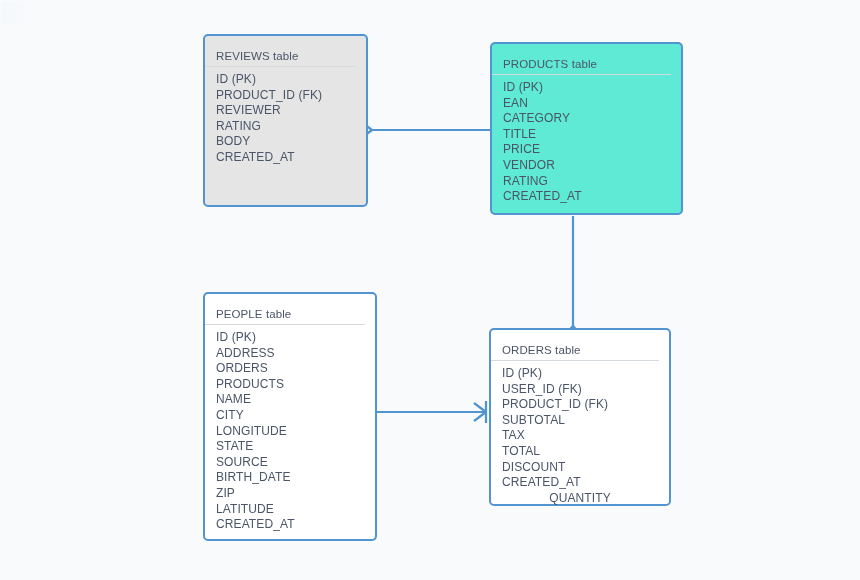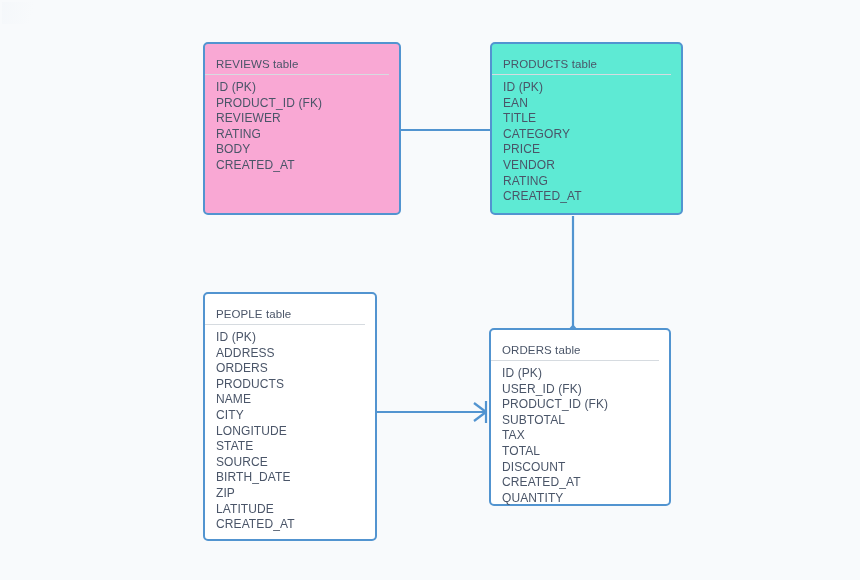--- a/index.html
+++ b/index.html
@@ -100,39 +100,39 @@
     <g>
       <line x1="370" y1="412" x2="487" y2="412" stroke="#5294d0" stroke-width="2.2"></line>
       <g fill="none" stroke="#5294d0" stroke-width="2.2" stroke-linejoin="miter">
         <path d="M 486 412 L 474 403"></path>
         <path d="M 486 412 L 474 421"></path>
         <path d="M 486 401 L 486 423"></path>
       </g>
     </g>
   </svg>
 
-  <div class="entity" id="entity-reviews" style="left: 203px; top: 42px; width: 198px; height: 173px; border-color: rgb(82, 148, 208); background: #f9a8d4;">
+  <div class="entity" id="entity-reviews" style="left: 203px; top: 34px; width: 165px; height: 173px; border-color: rgb(82, 148, 208); background: #e5e5e5;">
     <div class="entity-title" style="color: rgb(74, 85, 104); border-bottom-color: rgb(214, 219, 224);">REVIEWS table</div>
     <ul class="field-list">
       <li class="field" style="color: rgb(74, 85, 104);">ID (PK)</li>
       <li class="field" style="color: rgb(74, 85, 104);">PRODUCT_ID (FK)</li>
       <li class="field" style="color: rgb(74, 85, 104);">REVIEWER</li>
       <li class="field" style="color: rgb(74, 85, 104);">RATING</li>
       <li class="field" style="color: rgb(74, 85, 104);">BODY</li>
       <li class="field" style="color: rgb(74, 85, 104);">CREATED_AT</li>
     </ul>
   </div>
 
   <div class="entity" id="entity-products" style="left: 490px; top: 42px; width: 193px; height: 173px; border-color: rgb(82, 148, 208); background: #5eead4;">
     <div class="entity-title" style="color: rgb(74, 85, 104); border-bottom-color: rgb(214, 219, 224);">PRODUCTS table</div>
     <ul class="field-list">
       <li class="field" style="color: rgb(74, 85, 104);">ID (PK)</li>
       <li class="field" style="color: rgb(74, 85, 104);">EAN</li>
+      <li class="field" style="color: rgb(74, 85, 104);">CATEGORY</li>
       <li class="field" style="color: rgb(74, 85, 104);">TITLE</li>
-      <li class="field" style="color: rgb(74, 85, 104);">CATEGORY</li>
       <li class="field" style="color: rgb(74, 85, 104);">PRICE</li>
       <li class="field" style="color: rgb(74, 85, 104);">VENDOR</li>
       <li class="field" style="color: rgb(74, 85, 104);">RATING</li>
       <li class="field" style="color: rgb(74, 85, 104);">CREATED_AT</li>
     </ul>
   </div>
 
   <div class="entity" id="entity-people" style="left: 203px; top: 292px; width: 174px; height: 249px; border-color: rgb(82, 148, 208); background: rgb(255, 255, 255);">
     <div class="entity-title" style="color: rgb(74, 85, 104); border-bottom-color: rgb(214, 219, 224);">PEOPLE table</div>
     <ul class="field-list">
@@ -156,17 +156,17 @@
     <div class="entity-title" style="color: rgb(74, 85, 104); border-bottom-color: rgb(214, 219, 224);">ORDERS table</div>
     <ul class="field-list">
       <li class="field" style="color: rgb(74, 85, 104);">ID (PK)</li>
       <li class="field" style="color: rgb(74, 85, 104);">USER_ID (FK)</li>
       <li class="field" style="color: rgb(74, 85, 104);">PRODUCT_ID (FK)</li>
       <li class="field" style="color: rgb(74, 85, 104);">SUBTOTAL</li>
       <li class="field" style="color: rgb(74, 85, 104);">TAX</li>
       <li class="field" style="color: rgb(74, 85, 104);">TOTAL</li>
       <li class="field" style="color: rgb(74, 85, 104);">DISCOUNT</li>
       <li class="field" style="color: rgb(74, 85, 104);">CREATED_AT</li>
-      <li class="field" style="color: rgb(74, 85, 104);">QUANTITY</li>
+      <li class="field" style="color: rgb(74, 85, 104); text-align: center;">QUANTITY</li>
     </ul>
   </div>
 
 </div>
 
 </body></html>

